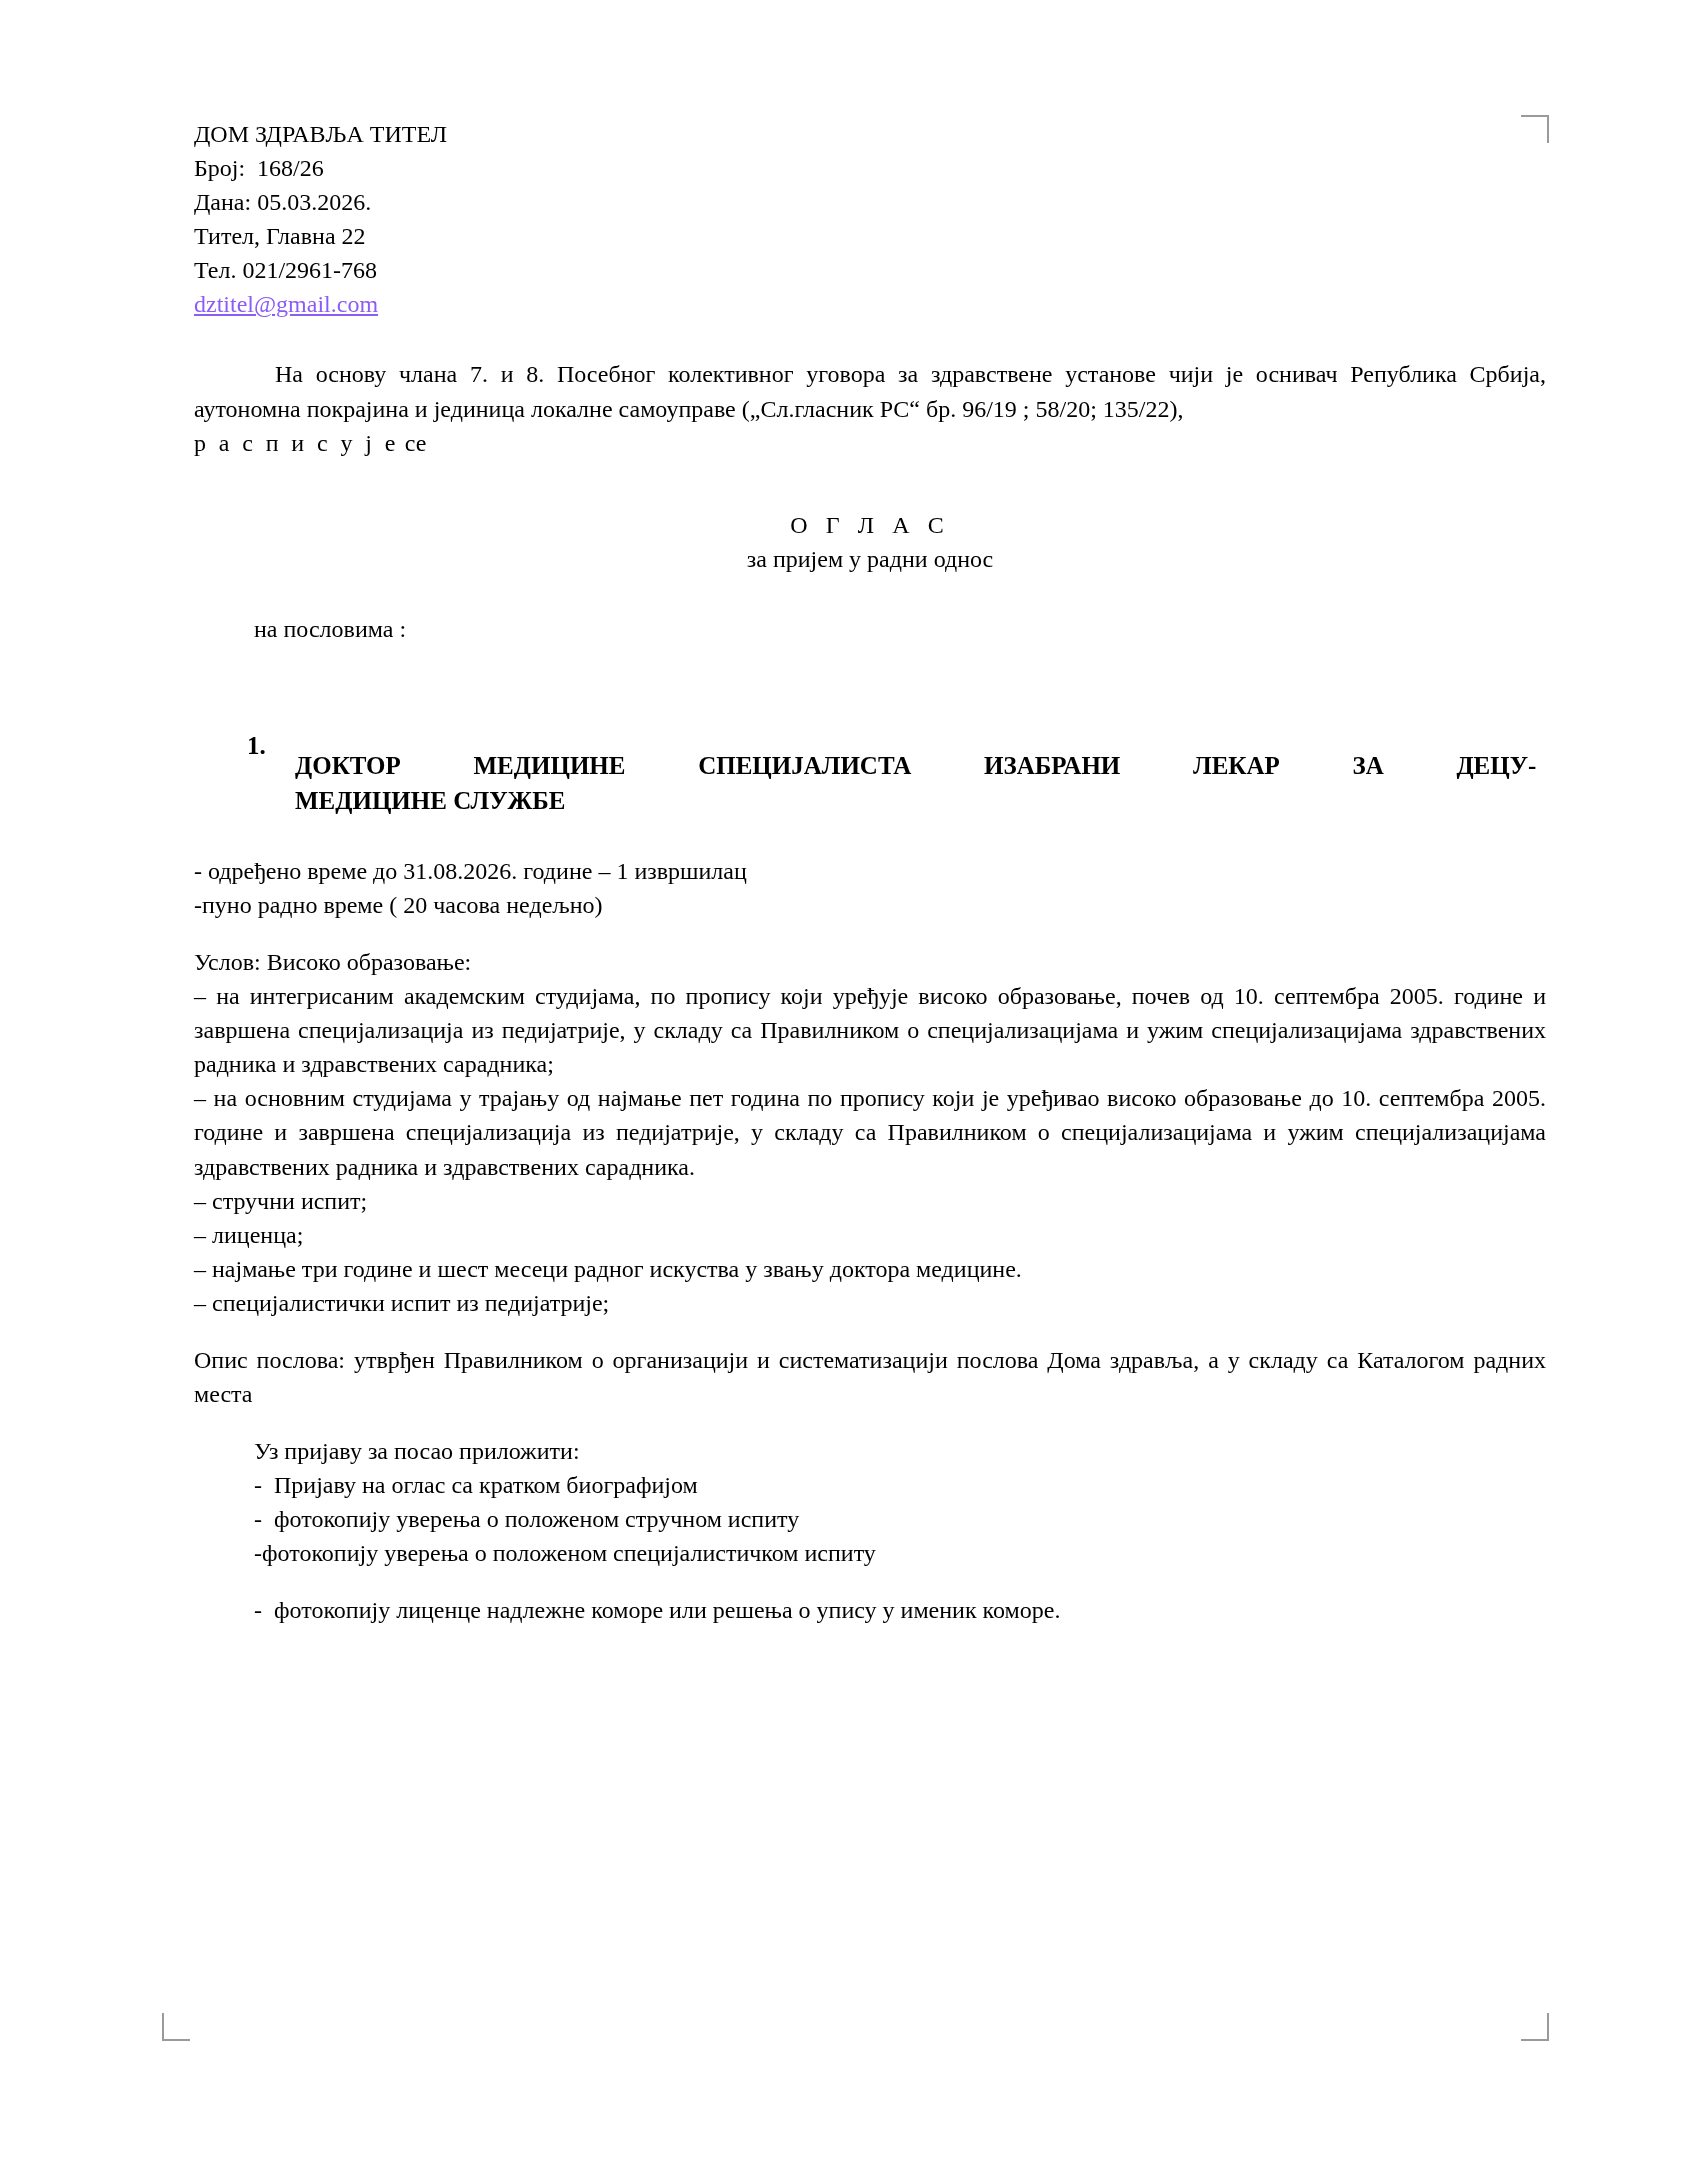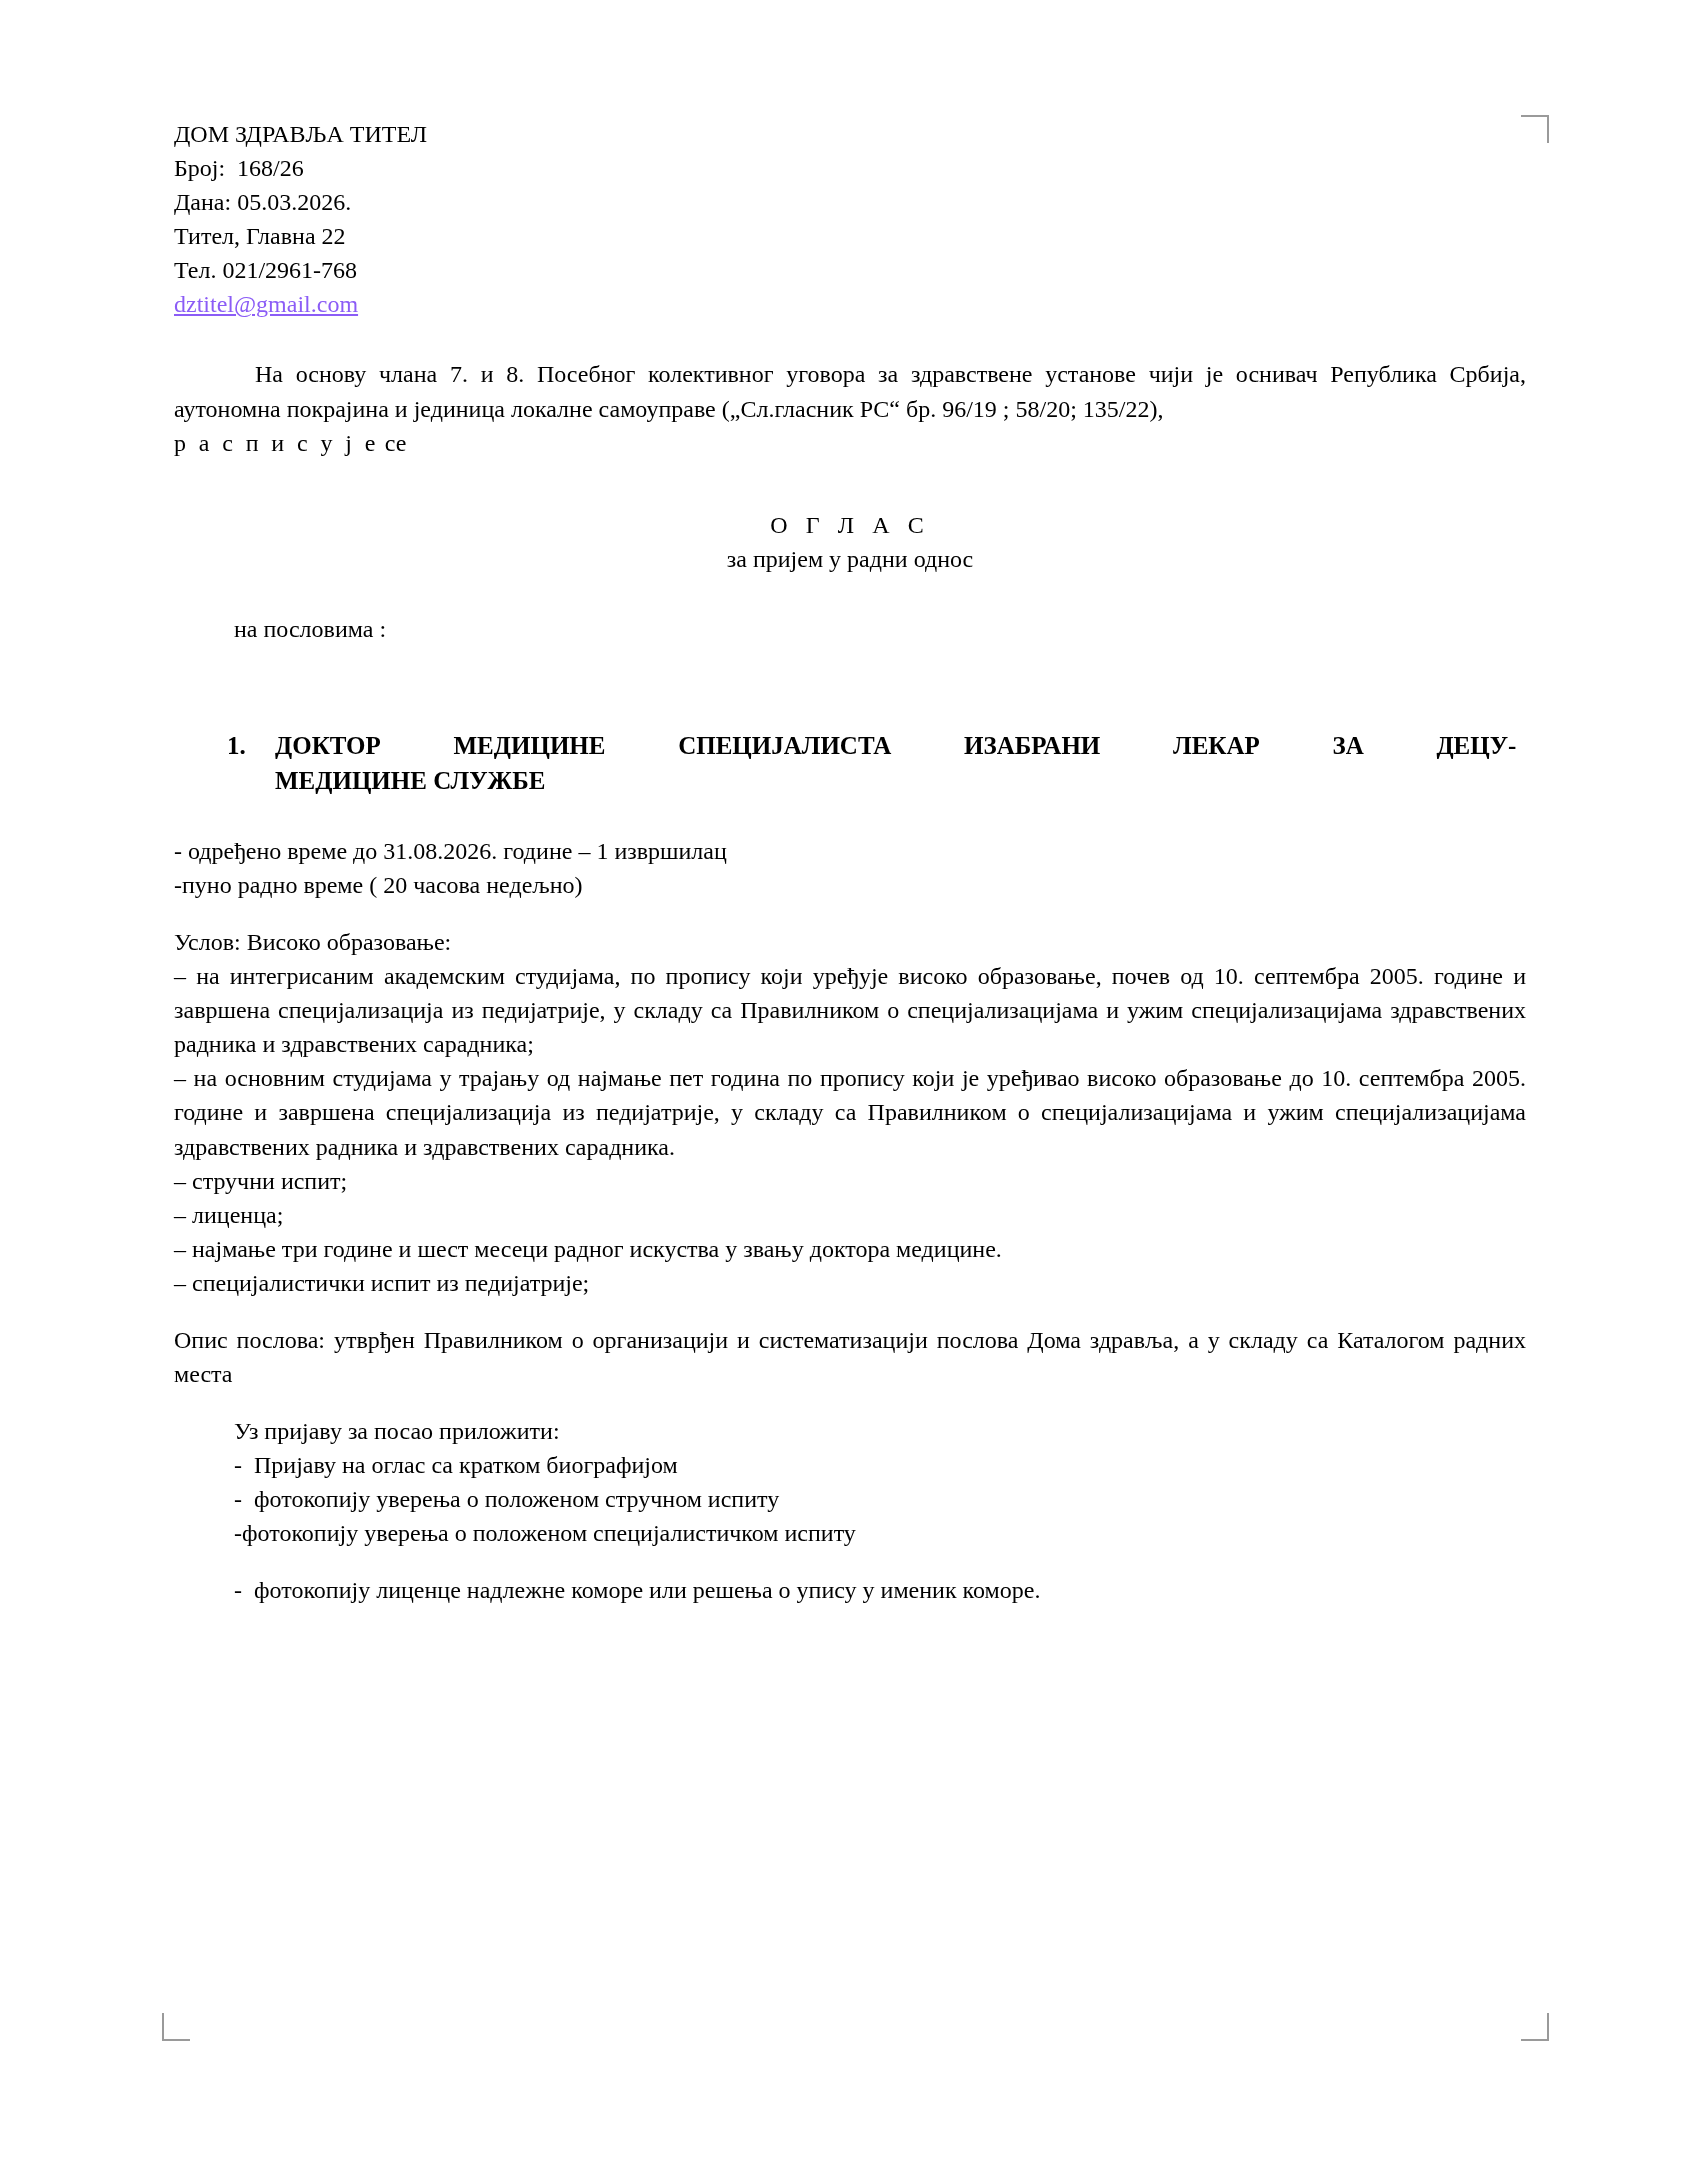--- a/index.html
+++ b/index.html
@@ -32,21 +32,21 @@
     border-width: 0;
     width: 26px;
     height: 26px;
   }
   .crop.tr { top: 115px; right: 158px; border-top-width: 2px; border-right-width: 2px; }
   .crop.bl { bottom: 131px; left: 162px; border-bottom-width: 2px; border-left-width: 2px; }
   .crop.br { bottom: 131px; right: 158px; border-bottom-width: 2px; border-right-width: 2px; }
 
   .content {
     position: absolute;
-    left: 174px;
+    left: 194px;
     top: 117px;
     width: 1352px;
     font-size: 24px;
     line-height: 1.42;
   }
 
   .letterhead { margin-bottom: 0; }
   .letterhead div { white-space: pre; }
 
   .email-link {
@@ -88,20 +88,21 @@
     line-height: 1.4;
   }
   .job-num {
     width: 48px;
     flex: 0 0 48px;
   }
   .job-text {
     flex: 1;
     text-align: justify;
     text-align-last: left;
+    margin-top: 20px;
   }
   .job-text .line1 {
     display: block;
     text-align: justify;
     text-align-last: justify;
   }
 
   .list-line { white-space: pre-wrap; }
 </style>
 </head>

